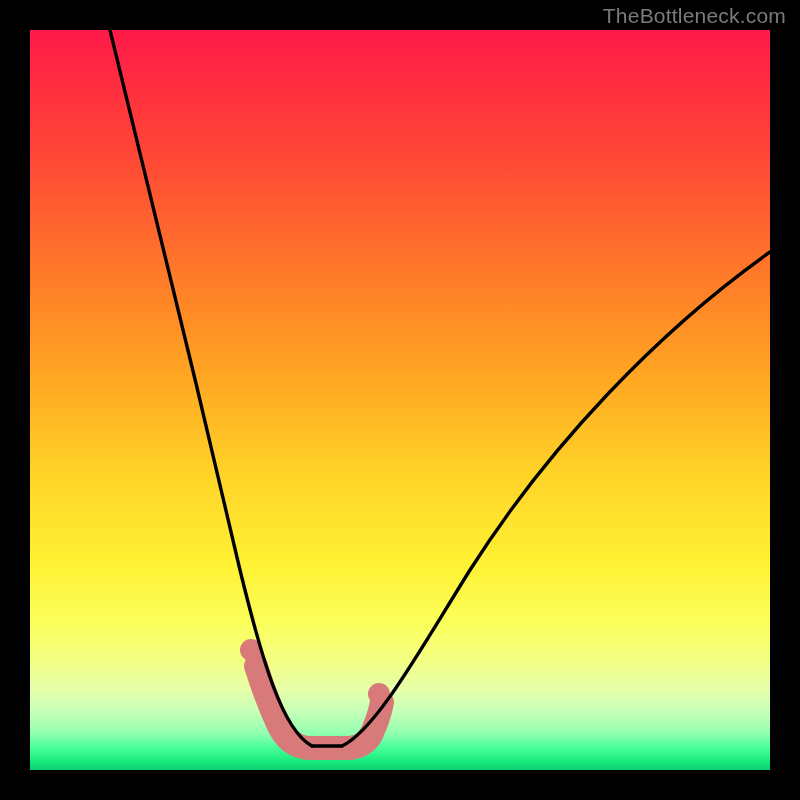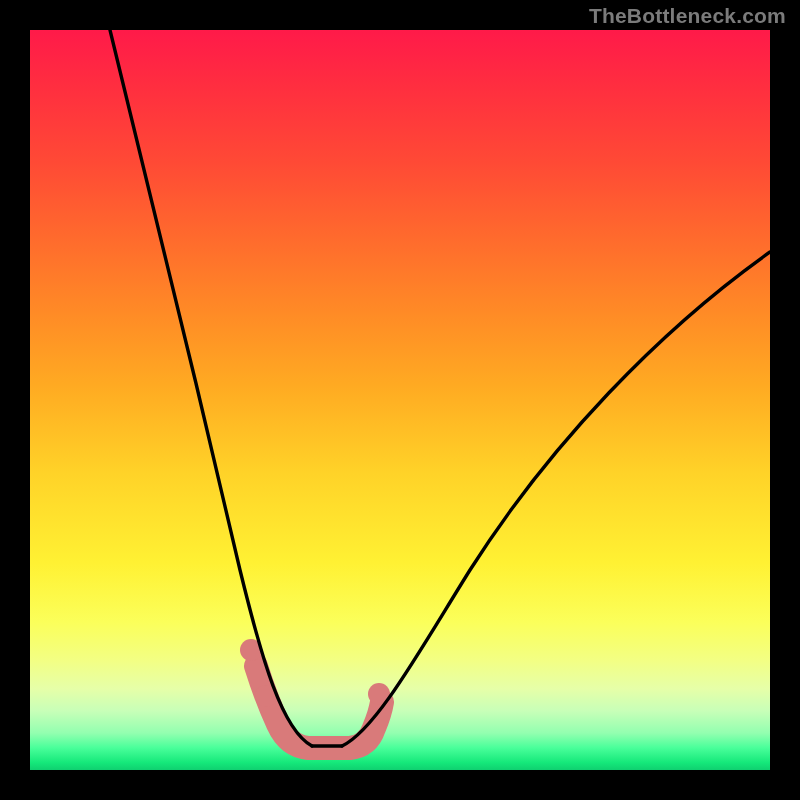--- a/index.html
+++ b/index.html
@@ -49,21 +49,21 @@
     left: 0; top: 0;
     width: 100%;
     height: 100%;
   }
   .watermark {
     position: absolute;
     top: 4px;
     right: 14px;
     color: #7b7b7b;
     font-size: 21px;
-    font-weight: 700;
+    font-weight: 400;
     letter-spacing: 0.2px;
   }
 </style>
 </head>
 <body>
 
 <div class="frame">
   <div class="gradient"></div>
 
   <svg class="curves" viewBox="0 0 740 740" preserveAspectRatio="none">

